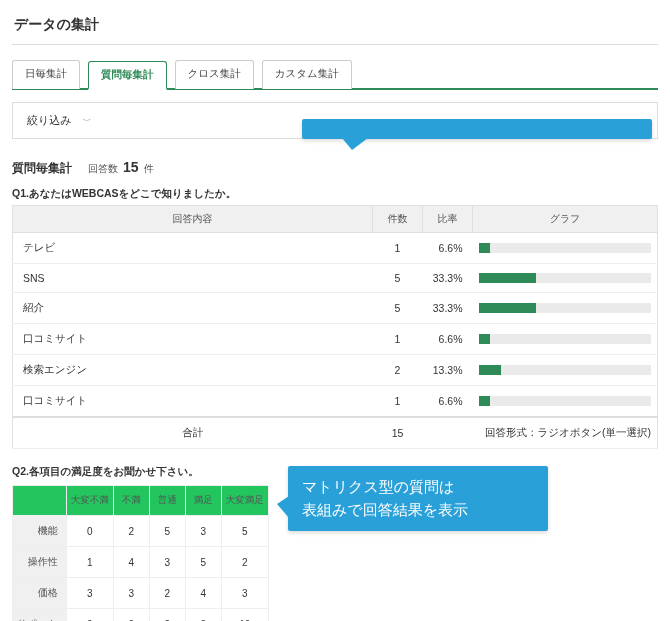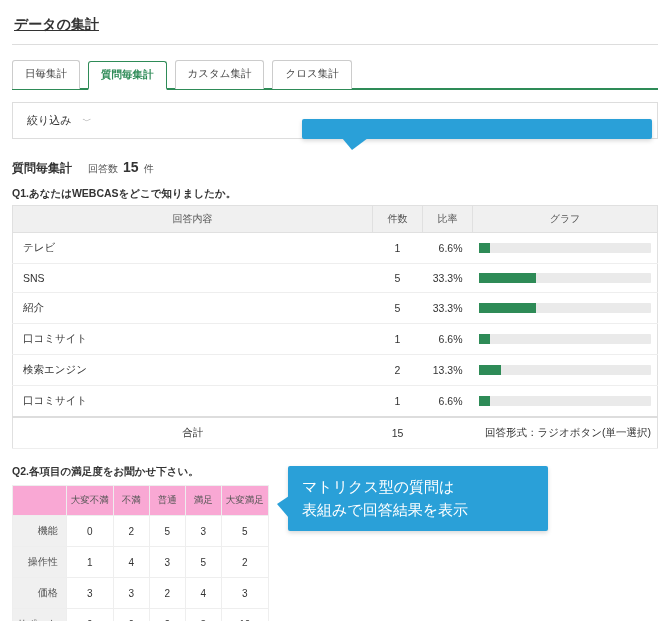--- a/index.html
+++ b/index.html
@@ -11,21 +11,20 @@
     width: 670px;
   }
   .page {
     padding: 10px 12px 16px 12px;
   }
   .page-title {
     font-size: 14px;
     font-weight: bold;
     padding: 6px 0 10px 2px;
     border-bottom: 1px solid #ddd;
-    text-decoration: underline;
   }
   .tabs {
     display: flex;
     gap: 8px;
     margin-top: 14px;
     border-bottom: 2px solid #2e8b57;
     padding-bottom: 0;
   }
   .tab {
     border: 1px solid #ccc;
@@ -136,21 +135,21 @@
     border: 1px solid #e0e0e0;
   }
   .q2-table th, .q2-table td {
     font-size: 10px;
     padding: 8px 4px;
     text-align: center;
     min-width: 36px;
     border: 1px solid #eee;
   }
   .q2-table thead th {
-    background: #f9a8d4;
+    background: #22c55e;
     font-weight: normal;
     color: #555;
     font-size: 9.5px;
   }
   .q2-table tbody th {
     background: #f0f0f0;
     font-weight: normal;
     color: #555;
     text-align: right;
     padding-right: 8px;
@@ -194,22 +193,22 @@
 </head>
 <body>
 
 <div class="page rel">
 
   <div class="page-title">データの集計</div>
 
   <div class="tabs" id="tabs-container">
       <div class="tab">日毎集計</div>
       <div class="tab active">質問毎集計</div>
+      <div class="tab">クロス集計</div>
       <div class="tab">カスタム集計</div>
-      <div class="tab">クロス集計</div>
     </div>
 
   <div class="filter-box">
     <span>絞り込み</span>
     <span class="chev">﹀</span>
   </div>
 
   <div class="section-head">
     <span class="h">質問毎集計</span>
     <span>

